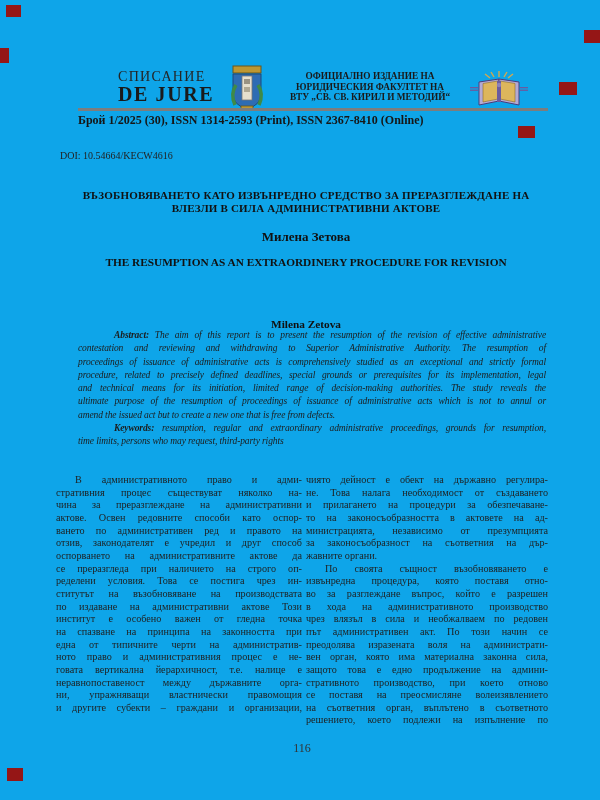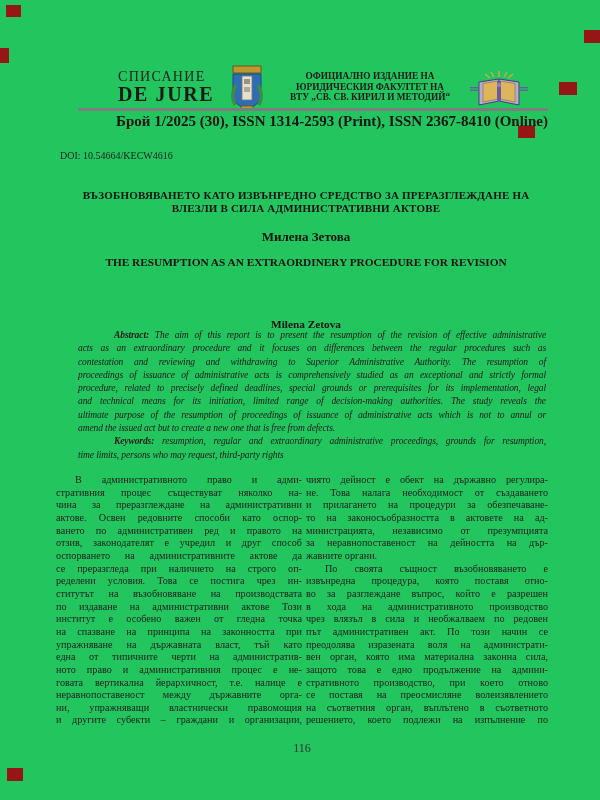--- a/index.html
+++ b/index.html
@@ -1,33 +1,33 @@
 <!DOCTYPE html>
 <html><head>
 <meta charset="utf-8">
 <style>
   html,body{margin:0;padding:0;background:#ffffff;}
   body{width:600px;height:800px;position:relative;overflow:hidden;
        font-family:"Liberation Serif", serif;color:#1f1f1f;}
-  .page{position:absolute;left:0;top:0;width:600px;height:800px;background:#22c55e;}
+  .page{position:absolute;left:0;top:0;width:600px;height:800px;background:#0ea5e9;}
 
   
   .marker{position:absolute;background:#951616;}
 
   
   .journal-name{position:absolute;left:118px;top:69px;font-size:14px;letter-spacing:1.3px;color:#242424;white-space:nowrap;}
   .journal-sub{position:absolute;left:118px;top:83px;font-size:20px;font-weight:bold;letter-spacing:1.6px;white-space:nowrap;color:#1a1a1a;}
   .emblem-left{position:absolute;left:228px;top:65px;width:38px;height:46px;}
   .pub-block{position:absolute;left:276px;top:71px;width:188px;text-align:center;
              font-weight:bold;font-size:9.3px;line-height:10.6px;color:#1a1a1a;}
   .pub-block div{white-space:nowrap;}
   .emblem-right{position:absolute;left:470px;top:69px;width:58px;height:39px;}
   .header-rule{position:absolute;left:78px;top:108px;width:470px;height:2.5px;background:#7d7d7d;}
-  .issn{position:absolute;left:78px;top:113px;width:470px;text-align:right;font-weight:bold;
-        font-size:15px;white-space:nowrap;color:#161616;}
+  .issn{position:absolute;left:78px;top:113px;width:470px;text-align:left;font-weight:bold;
+        font-size:12px;white-space:nowrap;color:#161616;}
 
   .doi{position:absolute;left:60px;top:150px;width:466px;text-align:left;
        font-size:10px;white-space:nowrap;color:#222;}
 
   .centerblock{position:absolute;left:54px;width:504px;text-align:center;font-weight:bold;color:#111;}
   .title-bg{top:189px;font-size:11px;line-height:13.4px;letter-spacing:0.2px;}
   .author-bg{top:229px;font-size:13px;}
   .title-en{top:256px;font-size:11.3px;line-height:13.4px;}
   .author-en{top:294px;font-size:11.3px;margin-top:24px;}
   .centerblock div{white-space:nowrap;}
@@ -123,21 +123,20 @@
   </div>
   <div class="centerblock title-en">
     <div>THE RESUMPTION AS AN EXTRAORDINERY PROCEDURE FOR REVISION</div>
   </div>
   <div class="centerblock author-en">
     <div>Milena Zetova</div>
   </div>
 
   <div class="abstract">
     <div class="aline indent"><span class="alabel">Abstract:</span><span> The aim of this report is to present the resumption of the revision of effective administrative</span></div>
-    <div class="aline">acts as an extraordinary procedure and it focuses on differences between the regular procedures such as</div>
     <div class="aline">contestation and reviewing and withdrawing to Superior Administrative Authority. The resumption of</div>
     <div class="aline">proceedings of issuance of administrative acts is comprehensively studied as an exceptional and strictly formal</div>
     <div class="aline">procedure, related to precisely defined deadlines, special grounds or prerequisites for its implementation, legal</div>
     <div class="aline">and technical means for its initiation, limited range of decision-making authorities. The study reveals the</div>
     <div class="aline">ultimate purpose of the resumption of proceedings of issuance of administrative acts which is not to annul or</div>
     <div class="aline endp">amend the issued act but to create a new one that is free from defects.</div>
     <div class="aline indent"><span class="alabel">Keywords:</span><span> resumption, regular and extraordinary administrative proceedings, grounds for resumption,</span></div>
     <div class="aline endp">time limits, persons who may request, third-party rights</div>
   </div>
 
@@ -149,35 +148,34 @@
       <div class="bline">актове. Освен редовните способи като оспор-</div>
       <div class="bline">ването по административен ред и правото на</div>
       <div class="bline">отзив, законодателят е учредил и друг способ</div>
       <div class="bline">оспорването на административните актове да</div>
       <div class="bline">се преразгледа при наличието на строго оп-</div>
       <div class="bline">ределени условия. Това се постига чрез ин-</div>
       <div class="bline">ститутът на възобновяване на производствата</div>
       <div class="bline">по издаване на административни актове Този</div>
       <div class="bline">институт е особено важен от гледна точка</div>
       <div class="bline">на спазване на принципа на законността при</div>
-      <div class="bline">упражняване на държавната власт, тъй като</div>
       <div class="bline">една от типичните черти на административ-</div>
       <div class="bline">ното право и административния процес е не-</div>
       <div class="bline">говата вертикална йерархичност, т.е. налице е</div>
       <div class="bline">неравнопоставеност между държавните орга-</div>
       <div class="bline">ни, упражняващи властнически правомощия</div>
       <div class="bline">и другите субекти – граждани и организации,</div>
     </div>
     <div class="col col-right">
       <div class="bline">чиято дейност е обект на държавно регулира-</div>
       <div class="bline">не. Това налага необходимост от създаването</div>
       <div class="bline">и прилагането на процедури за обезпечаване-</div>
       <div class="bline">то на законосъобразността в актовете на ад-</div>
       <div class="bline">министрацията, независимо от презумпцията</div>
-      <div class="bline">за неравнопоставеност на дейността на дър-</div>
+      <div class="bline">за законосъобразност на съответния на дър-</div>
       <div class="bline endp">жавните органи.</div>
       <div class="bline indent">По своята същност възобновяването е</div>
       <div class="bline">извънредна процедура, която поставя отно-</div>
       <div class="bline">во за разглеждане въпрос, който е разрешен</div>
       <div class="bline">в хода на административното производство</div>
       <div class="bline">чрез влязъл в сила и необжалваем по редовен</div>
       <div class="bline">път административен акт. По този начин се</div>
       <div class="bline">преодолява изразената воля на администрати-</div>
       <div class="bline">вен орган, която има материална законна сила,</div>
       <div class="bline">защото това е едно продължение на админи-</div>

